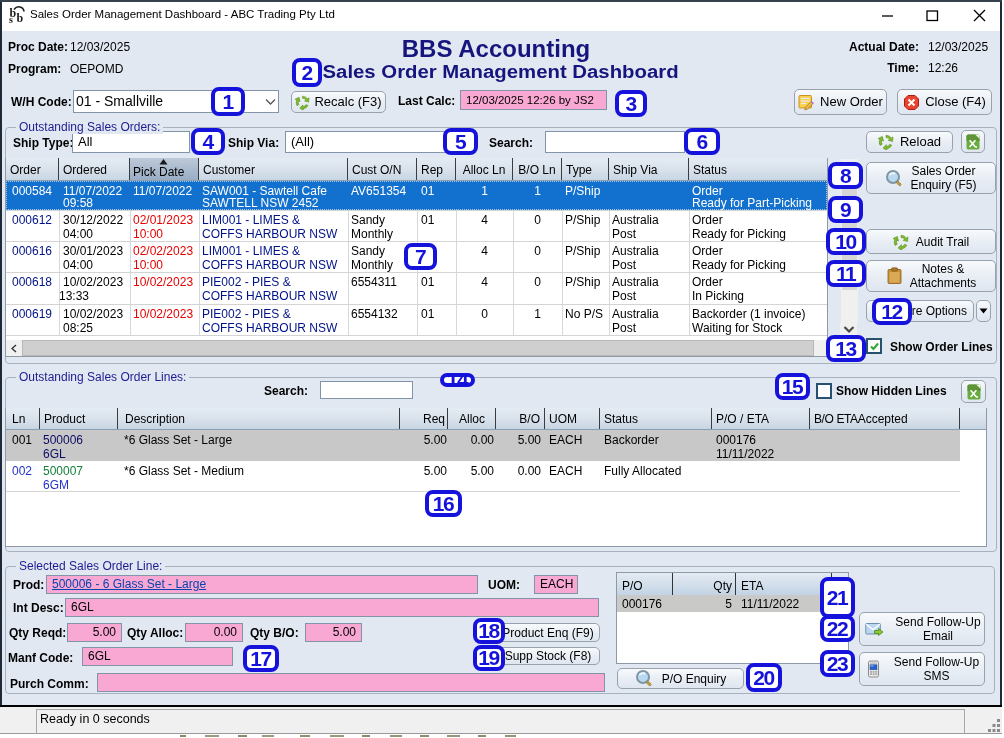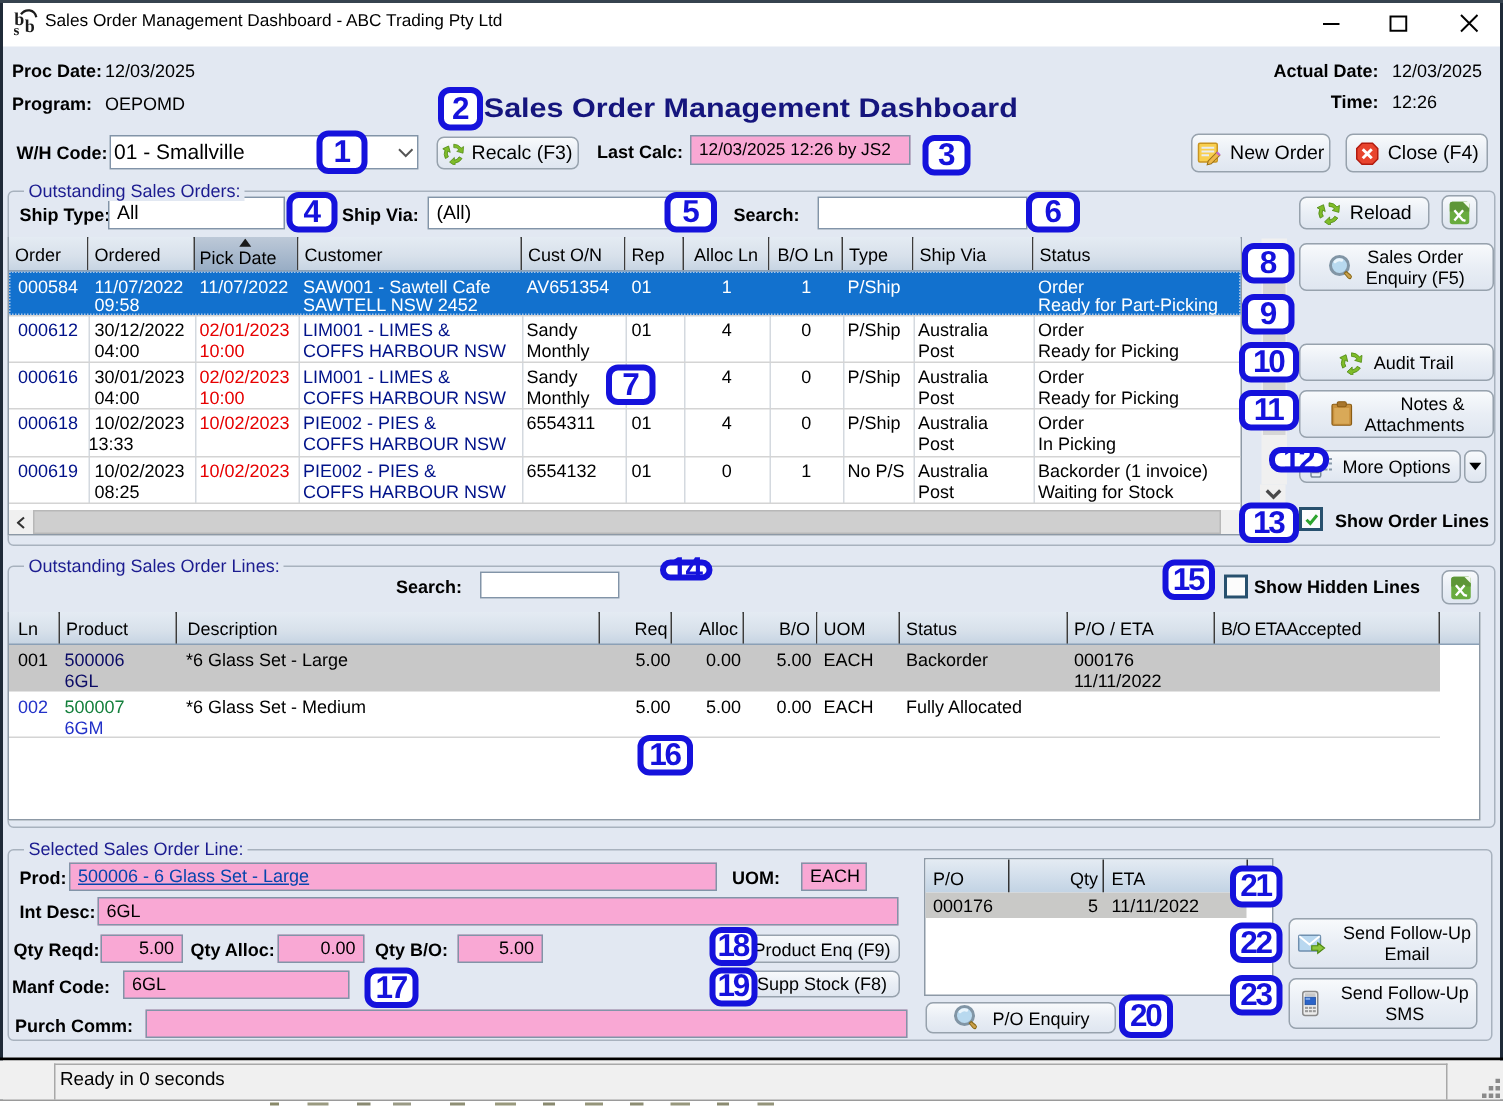--- a/index.html
+++ b/index.html
@@ -49,20 +49,21 @@
 <svg class="ab" style="left:971px;top:8px" width="18" height="16" viewBox="0 0 18 16">
       <path d="M3 2 L14 13 M14 2 L3 13" stroke="#000" stroke-width="1.3"></path>
     </svg>
 
 <div class="ab" style="left:2px;top:31px;width:998px;height:674px;background:#e2e8f2"></div>
 
 <div class="ab t13 b" style="left:8px;top:40px">Proc Date:</div>
 <div class="ab t13" style="left:70px;top:40px">12/03/2025</div>
 <div class="ab t13 b" style="left:8px;top:62px">Program:</div>
 <div class="ab t13" style="left:70px;top:62px">OEPOMD</div>
+<div class="ab b" style="left:296px;top:36.5px;width:400px;text-align:center;font-size:24px;line-height:24px;color:#15157d">BBS Accounting</div>
 <div class="ab b" style="left:301px;top:62.5px;width:400px;text-align:center;font-size:18px;line-height:19px;color:#15157d"><span style="display:inline-block;transform:scaleX(1.13)">Sales Order Management Dashboard</span></div>
 <div class="ab t13 b" style="left:749px;top:40px;width:170px;text-align:right">Actual Date:</div>
 <div class="ab t13" style="left:928px;top:40px">12/03/2025</div>
 <div class="ab t13 b" style="left:749px;top:61px;width:170px;text-align:right">Time:</div>
 <div class="ab t13" style="left:928px;top:61px">12:26</div>
 
 <div class="ab t13 b" style="left:11px;top:95px">W/H Code:</div>
 <div class="fld wf" style="left:73px;top:90px;width:206px;height:23px;line-height:19px;font-size:14px;padding:1px 2px">01 - Smallville</div>
 <svg class="ab" style="left:264px;top:98px" width="13" height="8" viewBox="0 0 13 8">
       <path d="M2 1.5 L6.5 6 L11 1.5" fill="none" stroke="#555" stroke-width="1.3"></path>
@@ -277,21 +278,21 @@
           <path d="M8 1.2 A6.8 6.8 0 0 1 13.3 3.9 L15 2.9 L14.6 7.6 L10.1 6.3 L11.8 5.3 A4.4 4.4 0 0 0 8 3.6 Z" transform="rotate(120 8 8)"></path>
           <path d="M8 1.2 A6.8 6.8 0 0 1 13.3 3.9 L15 2.9 L14.6 7.6 L10.1 6.3 L11.8 5.3 A4.4 4.4 0 0 0 8 3.6 Z" transform="rotate(240 8 8)"></path>
         </g>
       </svg>Audit Trail</div>
 <div class="btn b12" style="left:866px;top:260px;width:130px;height:32px;gap:7px">
       <svg width="17" height="18" viewBox="0 0 17 18">
         <rect x="2" y="2.5" width="13" height="14" rx="1" fill="#c8913d" stroke="#8a5c14" stroke-width="0.8"></rect>
         <rect x="5.5" y="0.8" width="6" height="3.4" rx="1" fill="#a8762c" stroke="#8a5c14" stroke-width="0.7"></rect>
         <rect x="3.5" y="5" width="10" height="10.5" fill="#d9a958"></rect>
       </svg>
-      <span style="text-align:right">Notes &amp;<br>Attachments</span>
+      <span style="text-align:center">Notes &amp;<br>Attachments</span>
     </div>
 <div class="btn b12" style="left:866px;top:300px;width:108px;height:22px;gap:6px"><svg width="16" height="17" viewBox="0 0 16 17">
         <rect x="1" y="1" width="6.5" height="14" rx="1.2" fill="#e8eef4" stroke="#7a8a9a"></rect>
         <rect x="2.2" y="2.2" width="4" height="4" fill="#fff" stroke="#889"></rect>
         <path d="M2.6 4.2 L3.6 5.2 L5.6 2.8" stroke="#3a8a3a" fill="none"></path>
         <rect x="2.2" y="8" width="4" height="4" fill="#fff" stroke="#889"></rect>
         <g stroke="#8899aa" stroke-width="1.4">
           <line x1="9" y1="3" x2="12" y2="3"></line>
           <line x1="13" y1="3" x2="15" y2="3"></line>
           <line x1="9" y1="6" x2="12" y2="6"></line>
@@ -308,21 +309,21 @@
 <div class="ab" style="left:866px;top:338px;width:16px;height:16px;background:#fcfcfc;border:2px solid #27506e;display:flex;align-items:center;justify-content:center">
       <svg width="11" height="11" viewBox="0 0 11 11">
         <path d="M2 5.5 L4.5 8 L9 2.5" fill="none" stroke="#2ea52e" stroke-width="2"></path>
       </svg>
     </div>
 <div class="ab t13 b" style="left:890px;top:340px">Show Order Lines</div>
 <div class="badge" style="left:828px;top:162px;width:35px;height:27px">8</div>
 <div class="badge" style="left:828px;top:196px;width:35px;height:27px">9</div>
 <div class="badge" style="left:826px;top:228px;width:40px;height:27px">10</div>
 <div class="badge" style="left:826px;top:260px;width:40px;height:27px">11</div>
-<div class="badge" style="left:846px;top:298px;width:40px;height:17px">12</div>
+<div class="badge" style="left:872px;top:298px;width:40px;height:27px">12</div>
 <div class="badge" style="left:826px;top:335px;width:40px;height:27px">13</div>
 
 <div class="grp" style="left:5px;top:377px;width:992px;height:175px"></div>
 <div class="grplbl" style="left:16px;top:371px">Outstanding Sales Order Lines:</div>
 <div class="ab t13 b" style="left:264px;top:384px">Search:</div>
 <div class="fld wf" style="left:320px;top:381px;width:93px;height:18px"></div>
 <div class="ab" style="left:816px;top:383px;width:16px;height:16px;background:#fcfcfc;border:2px solid #27506e"></div>
 <div class="ab t13 b" style="left:836px;top:384px">Show Hidden Lines</div>
 <div class="btn" style="left:961px;top:380px;width:25px;height:23px">
       <svg width="14" height="16" viewBox="0 0 14 16">
@@ -333,21 +334,21 @@
       </svg>
     </div>
 <div class="badge" style="left:440px;top:373px;width:35px;height:14px">14</div>
 <div class="badge" style="left:775px;top:373px;width:35px;height:27px">15</div>
 
 <div class="ab" style="left:5px;top:408px;width:982px;height:139px;background:#fff;border:1px solid #8d99a6"></div>
 <div class="h2c" style="left:6px;width:34px;padding-left:6px">Ln</div>
 <div class="h2c" style="left:40px;width:78px">Product</div>
 <div class="h2c" style="left:118px;width:282px;padding-left:7px">Description</div>
 <div class="h2c" style="left:400px;width:48px;text-align:right;padding-right:2px">Req</div>
-<div class="h2c" style="left:448px;width:48px;text-align:right;padding-right:3px">Alloc</div>
+<div class="h2c" style="left:448px;width:48px;text-align:center;padding-right:3px">Alloc</div>
 <div class="h2c" style="left:496px;width:49px;text-align:right;padding-right:4px">B/O</div>
 <div class="h2c" style="left:545px;width:55px">UOM</div>
 <div class="h2c" style="left:600px;width:112px">Status</div>
 <div class="h2c" style="left:712px;width:98px">P/O / ETA</div>
 <div class="h2c" style="left:810px;width:150px;letter-spacing:-0.4px;border-right:1px solid #3c3c3c">B/O ETA<span style="letter-spacing:0">Accepted</span></div>
 <div class="h2c" style="left:960px;width:26px;border-right:none"></div>
 <div class="ab" style="left:6px;top:429px;width:980px;height:1px;background:#8ba0b6;z-index:2"></div>
 
 <div class="ab" style="left:6px;top:430px;width:954px;height:31px;background:#c8c8c8"></div>
 <div class="c" style="left:12px;top:433px">001</div>
@@ -435,21 +436,21 @@
           <rect x="3" y="11.2" width="2" height="1.4"></rect>
           <rect x="5.6" y="11.2" width="2" height="1.4"></rect>
           <rect x="8.2" y="11.2" width="2" height="1.4"></rect>
           <rect x="3" y="13.4" width="2" height="1.4"></rect>
           <rect x="5.6" y="13.4" width="2" height="1.4"></rect>
           <rect x="8.2" y="13.4" width="2" height="1.4"></rect>
         </g>
       </svg>
       <span style="text-align:center;flex:1">Send Follow-Up<br>SMS</span>
     </div>
-<div class="badge" style="left:820px;top:577px;width:35px;height:28px">21</div>
+<div class="badge" style="left:820px;top:577px;width:35px;height:41px">21</div>
 <div class="badge" style="left:820px;top:615px;width:35px;height:27px">22</div>
 <div class="badge" style="left:820px;top:650px;width:35px;height:27px">23</div>
 
 <div class="ab" style="left:0;top:705px;width:1002px;height:2px;background:#000"></div>
 <div class="ab" style="left:0;top:707px;width:1002px;height:26px;background:#f0f0f0"></div>
 <div class="ab" style="left:36px;top:709px;width:929px;height:24px;border-left:1px solid #a8a8a8;border-top:1px solid #a8a8a8;border-right:1px solid #a8a8a8"></div>
 <div class="ab" style="left:40px;top:712px;font-size:12.5px;line-height:15px;white-space:nowrap">Ready in 0 seconds</div>
 <div class="ab" style="left:0;top:733px;width:1002px;height:1px;background:#9a9a9a"></div>
 <svg class="ab" style="left:988px;top:719px" width="14" height="13" viewBox="0 0 14 13">
       <g fill="#8a8a8a">

